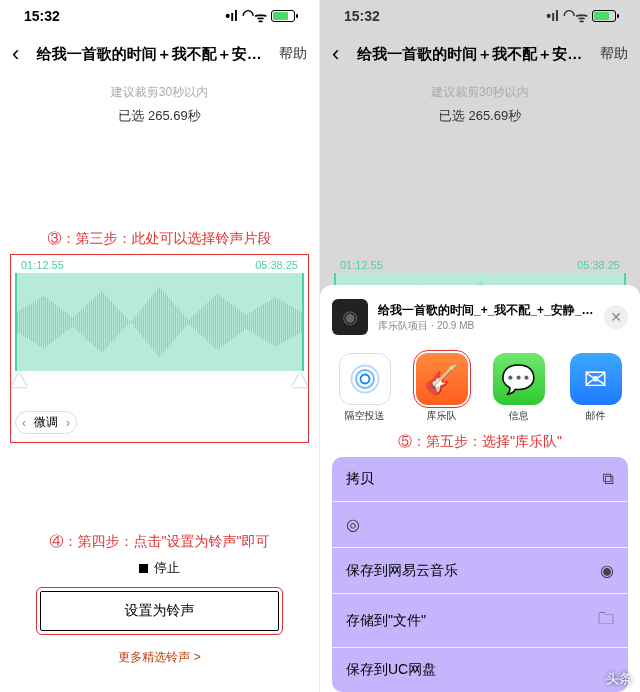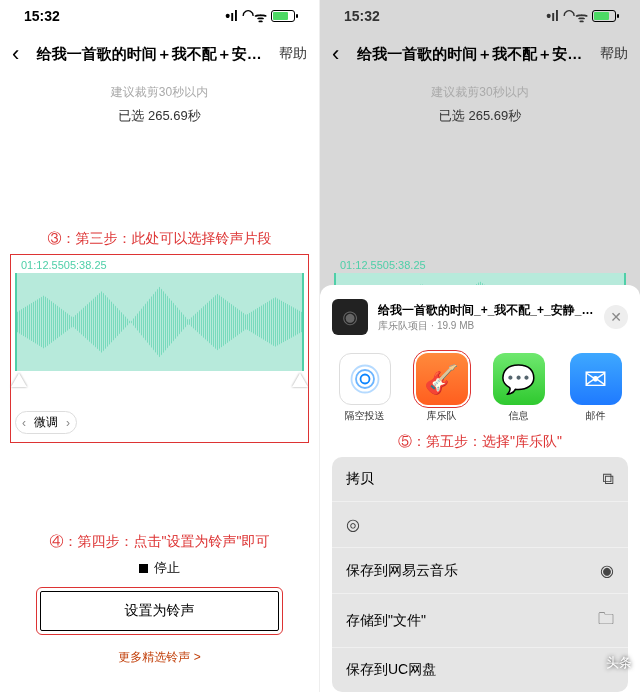--- a/index.html
+++ b/index.html
@@ -25,21 +25,21 @@
   
   .hint { text-align: center; font-size: 12px; color: #aaa; margin-top: 8px; }
   .selected-dur { text-align: center; font-size: 13px; color: #333; margin-top: 6px; }
   
   .step-label { text-align: center; font-size: 14px; color: #d33; }
   .step3 { margin-top: 105px; }
   .step4 { margin-top: 90px; }
   .step5 { margin-top: 6px; }
   
   .wave-box { margin: 6px 10px 0 10px; border: 1.5px solid #d33; padding: 4px 4px 8px 4px; }
-  .times { display: flex; justify-content: flex-start; font-size: 11px; color: #4fcfa8; padding: 0 6px; margin-bottom: 2px; }
+  .times { display: flex; justify-content: space-between; font-size: 11px; color: #4fcfa8; padding: 0 6px; margin-bottom: 2px; }
   .wave { height: 98px; background: #b7eadb; position: relative; display: flex; align-items: center; justify-content: center; }
   .wave-inner { height: 90%; width: 100%; background: repeating-linear-gradient(90deg, #4fcfa8 0 1px, transparent 1px 2px); opacity: .6; clip-path: polygon(0 40%, 10% 20%, 20% 45%, 30% 15%, 40% 50%, 50% 10%, 60% 48%, 70% 18%, 80% 42%, 90% 22%, 100% 40%, 100% 60%, 90% 78%, 80% 58%, 70% 82%, 60% 52%, 50% 90%, 40% 50%, 30% 85%, 20% 55%, 10% 80%, 0 60%); }
   .handle { position: absolute; bottom: -16px; width: 0; height: 0; border-left: 8px solid transparent; border-right: 8px solid transparent; border-bottom: 14px solid #fff; filter: drop-shadow(0 0 1px #999); }
   .handle-l { left: -4px; }
   .handle-r { right: -4px; }
   .wave-bar { position: absolute; top: 0; bottom: 0; width: 2px; background: #4fcfa8; }
   .wave-bar-l { left: 0; } .wave-bar-r { right: 0; }
   
   .fine-tune { display: inline-flex; align-items: center; border: 1px solid #ddd; border-radius: 14px; padding: 2px 6px; margin-top: 24px; font-size: 12px; gap: 8px; }
   .ft-arrow { color: #888; font-size: 12px; }
@@ -62,26 +62,26 @@
   
   .share-row { display: flex; justify-content: space-around; padding: 8px 6px 4px 6px; }
   .share-item { width: 70px; text-align: center; }
   .share-icon { width: 52px; height: 52px; border-radius: 12px; margin: 0 auto; display:flex; align-items:center; justify-content:center; font-size:28px; }
   .ic-airdrop { background: #fff; border: 1px solid #ddd; }
   .ic-garage { background: linear-gradient(#ff8a3c,#ff5e1f); outline: 1.5px solid #d33; outline-offset: 2px; }
   .ic-msg { background: linear-gradient(#6fe86f,#2fc92f); color:#fff; }
   .ic-mail { background: linear-gradient(#3ea8ff,#1f7aff); color:#fff; }
   .share-label { font-size: 10px; color: #333; margin-top: 4px; }
   
-  .action-list { margin: 6px 12px 0 12px; background: #e5e5e5; border-radius: 10px; overflow: hidden; }
+  .action-list { margin: 6px 12px 0 12px; background: #c4b5fd; border-radius: 10px; overflow: hidden; }
   .action-row { display: flex; justify-content: space-between; align-items: center; padding: 13px 14px; font-size: 14px; border-bottom: 1px solid #f0f0f0; }
   .action-row:last-child { border-bottom: none; }
   .row-icon { color: #444; font-size: 16px; }
   
-  .watermark { position: absolute; right: 8px; bottom: 20px; font-size: 13px; color: #fff; text-shadow: 0 0 4px rgba(0,0,0,.8); display:flex; align-items:center; gap:4px; font-weight:500; }
+  .watermark { position: absolute; right: 8px; bottom: 4px; font-size: 13px; color: #fff; text-shadow: 0 0 4px rgba(0,0,0,.8); display:flex; align-items:center; gap:4px; font-weight:500; }
   .wm-pre { font-size: 13px; }
   
   .airdrop-svg { width:36px; height:36px; }
 </style>
 </head>
 <body>
 
 <div class="pane pane-left">
   <div class="status-bar">
     <span>15:32</span>
@@ -161,21 +161,21 @@
       <div class="wave-inner"></div>
       <div class="wave-bar wave-bar-r"></div>
     </div>
   </div>
 
   <div class="sheet">
     <div class="sheet-header">
       <div class="sheet-thumb">◉</div>
       <div class="sheet-title">
         <div class="t1">给我一首歌的时间_+_我不配_+_安静_+_…</div>
-        <div class="t2">库乐队项目 · 19.9 MB</div>
+        <div class="t2">库乐队项目 · 20.9 MB</div>
       </div>
       <div class="sheet-close">✕</div>
     </div>
 
     <div class="share-row">
       <div class="share-item">
         <div class="share-icon ic-airdrop">
           <svg class="airdrop-svg" viewBox="0 0 40 40">
               <circle cx="20" cy="20" r="5" fill="none" stroke="#0a84ff" stroke-width="2"></circle>
               <circle cx="20" cy="20" r="10" fill="none" stroke="#0a84ff" stroke-width="2" opacity=".6"></circle>

